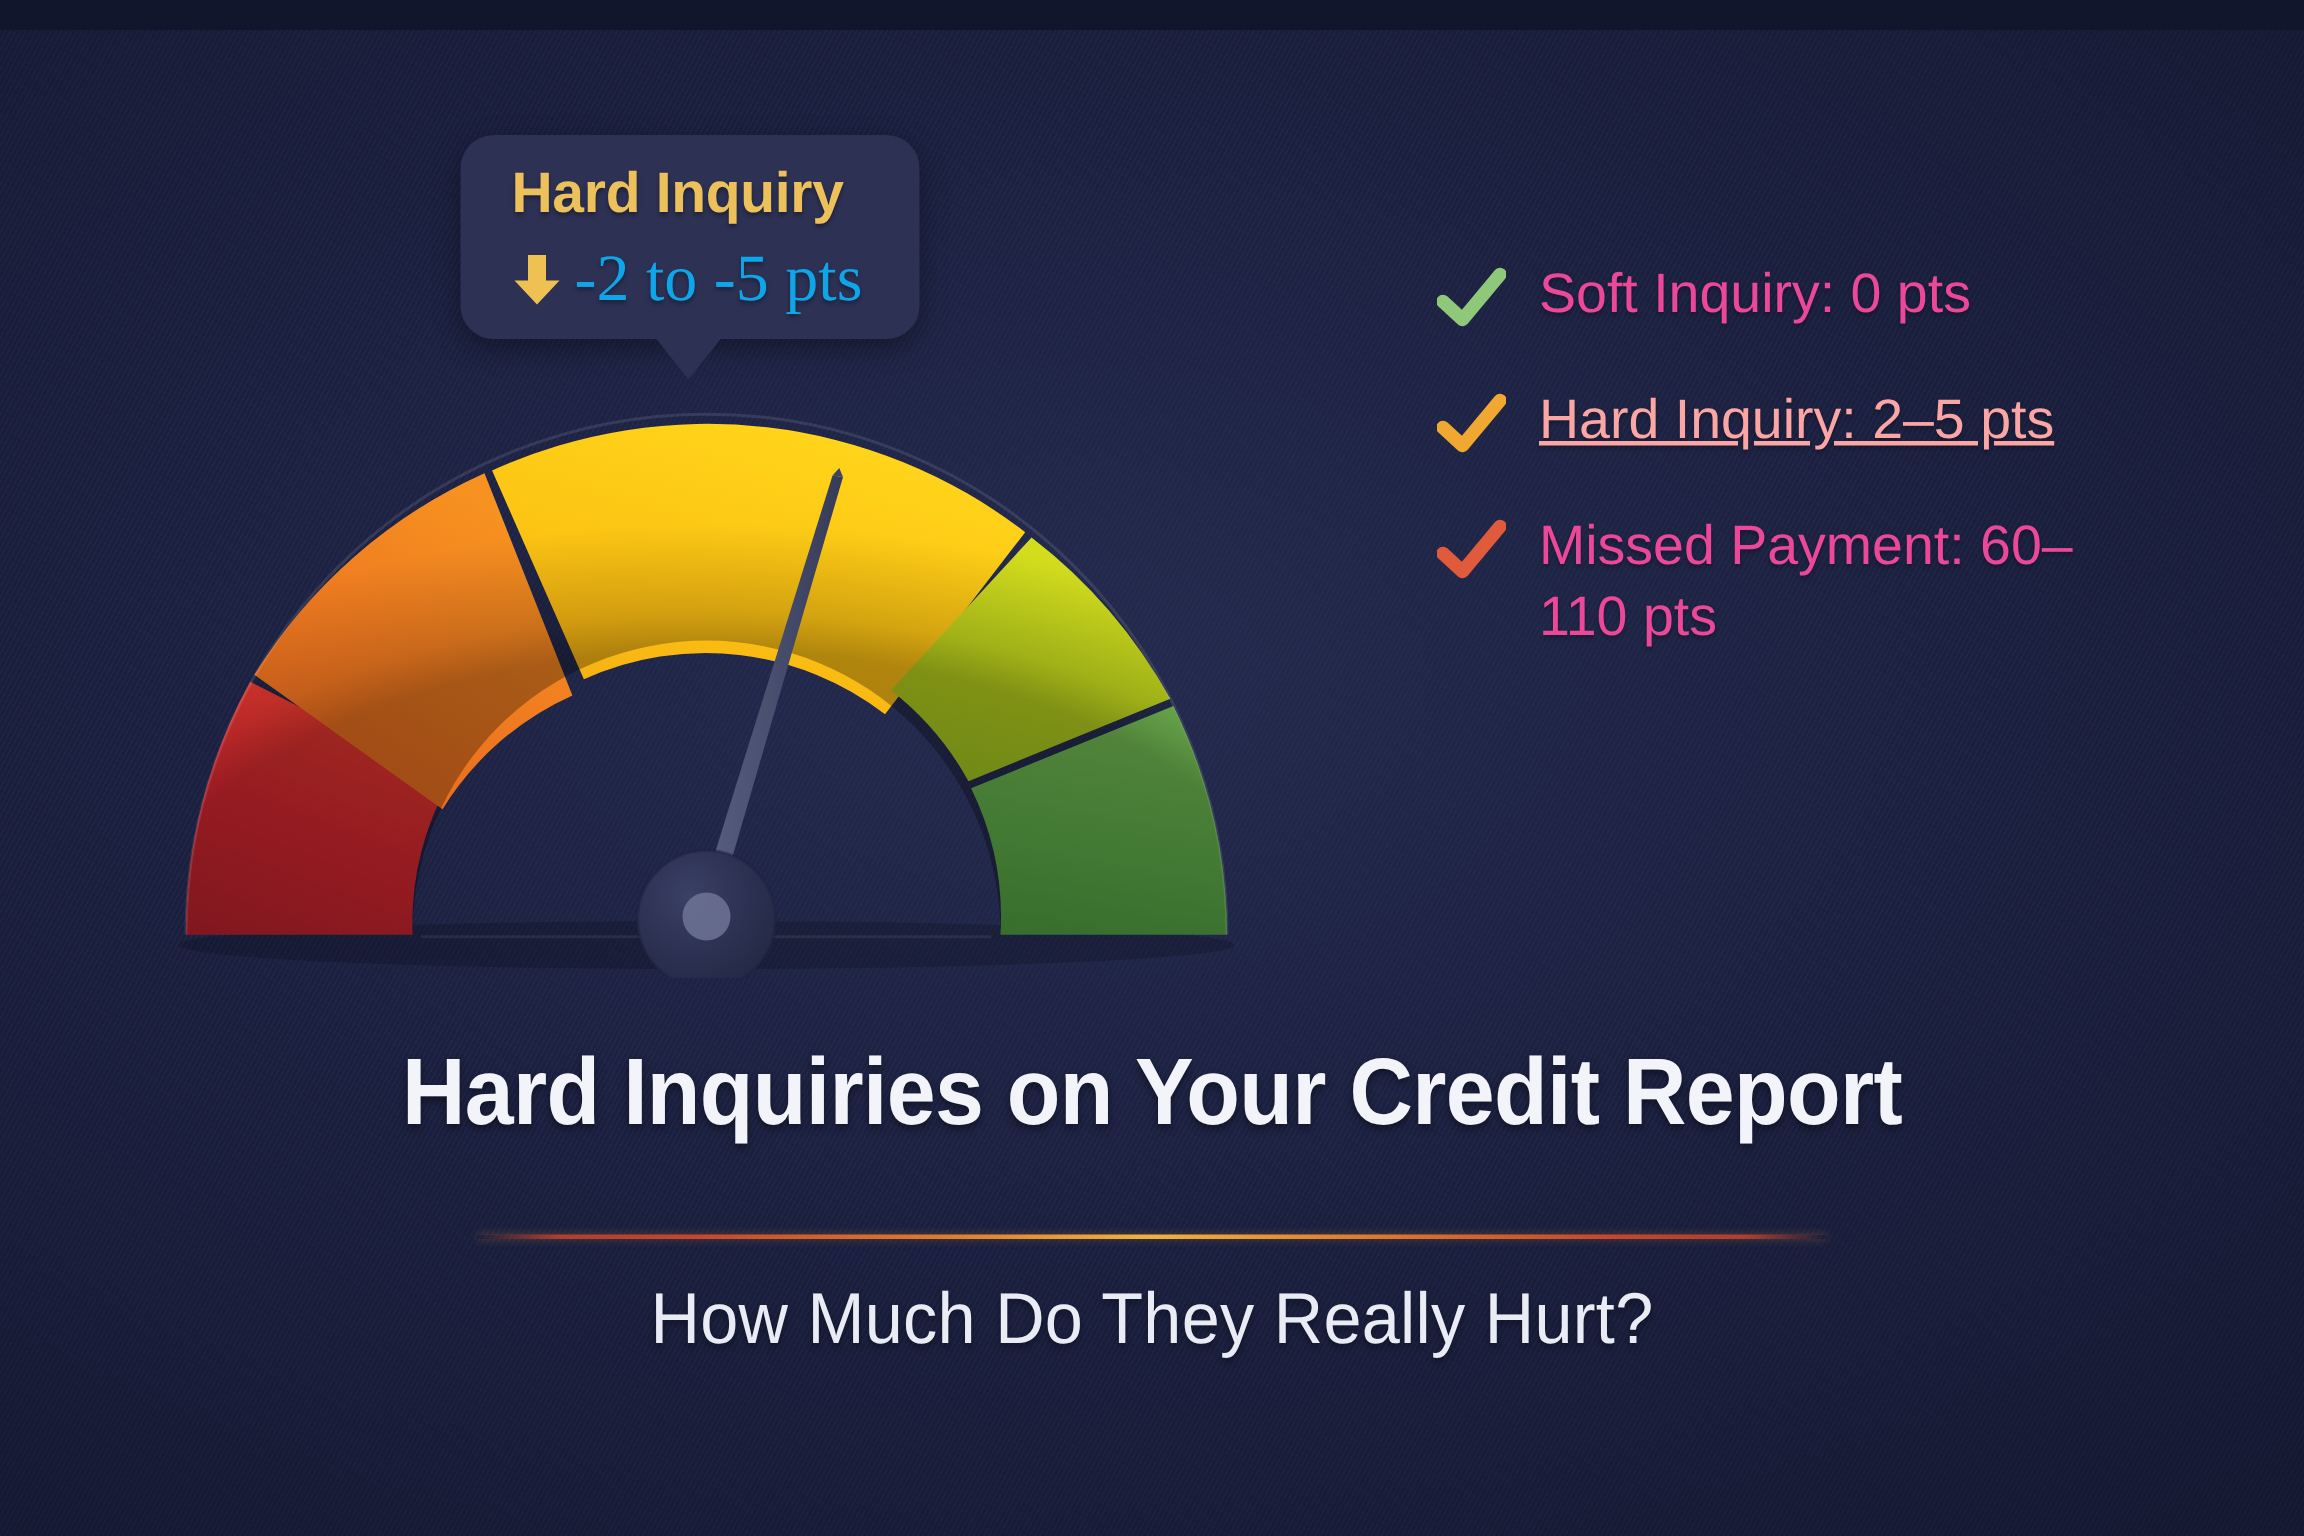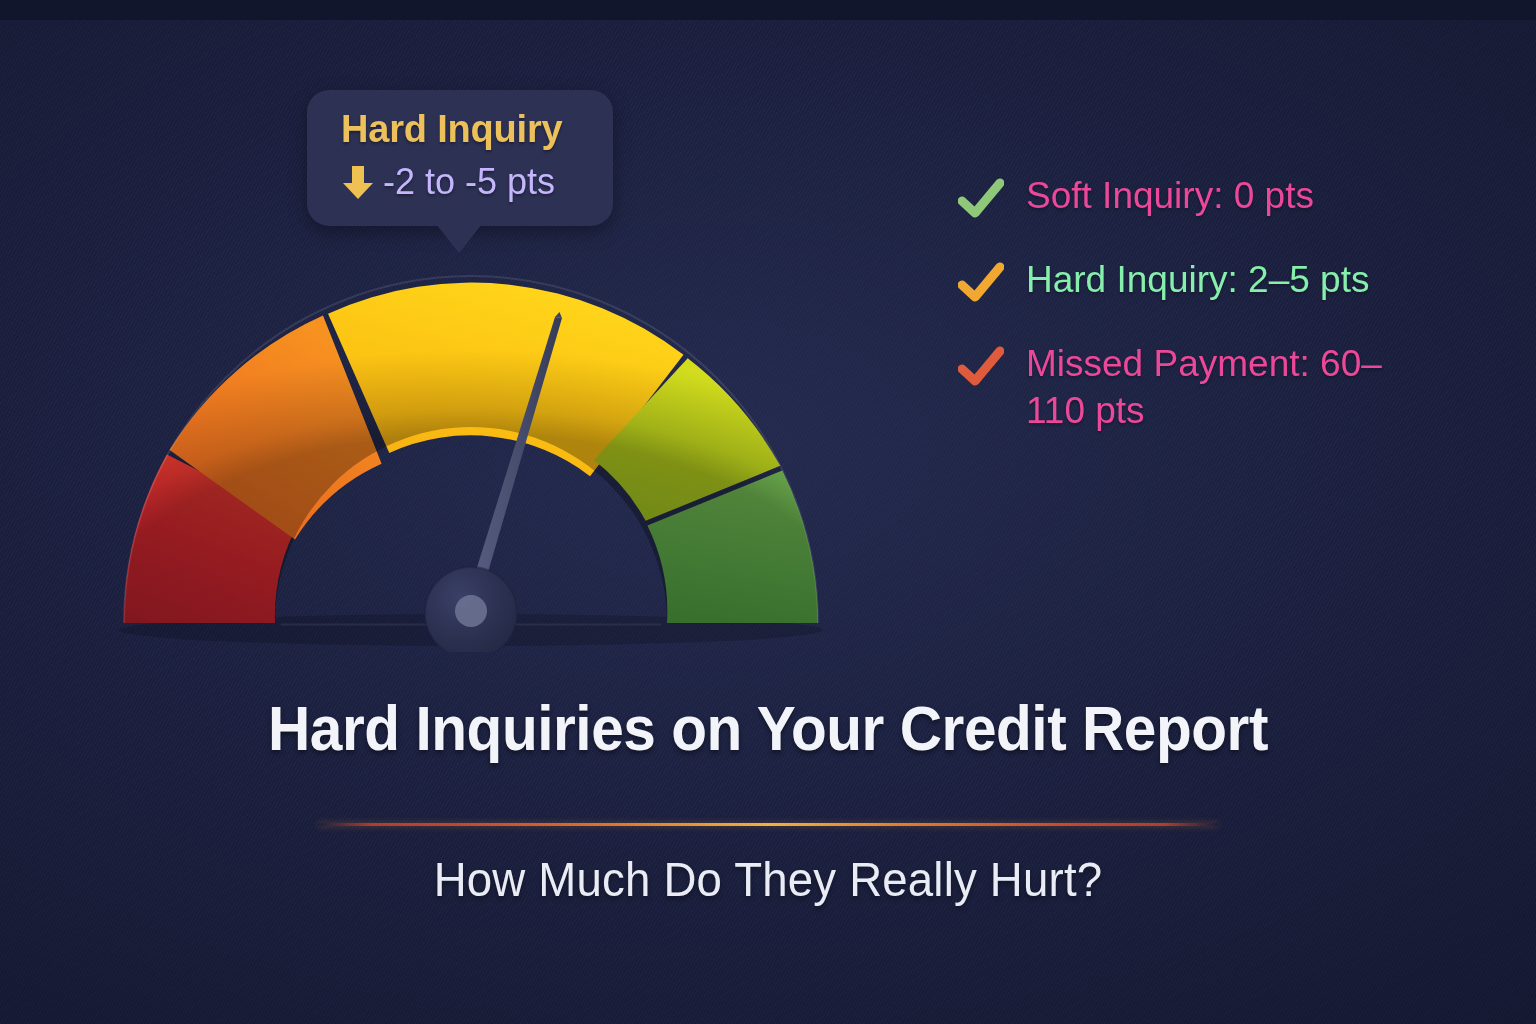--- a/index.html
+++ b/index.html
@@ -84,24 +84,25 @@
     align-items: center;
     margin-top: 16px;
   }
   #callout-arrow {
     width: 34px;
     height: 36px;
     flex: 0 0 auto;
     margin-right: 8px;
   }
   #callout-value {
-    color: #c4b5fd;
-    font-size: 36px;
+    color: #0ea5e9;
+    font-size: 44px;
     line-height: 1;
     text-shadow: 0 2px 3px rgba(0,0,0,0.35);
+    font-family: Liberation Serif, serif;
   }
   #callout-pointer {
     position: absolute;
     left: 129px;
     top: 134px;
     width: 0;
     height: 0;
     border-left: 23px solid transparent;
     border-right: 23px solid transparent;
     border-top: 29px solid #2d3154;
@@ -126,21 +127,21 @@
     margin-top: 6px;
     margin-right: 22px;
   }
   .legend-text {
     font-size: 37px;
     line-height: 1.28;
     color: #ec4899;
     text-shadow: 0 2px 3px rgba(0,0,0,0.30);
     max-width: 390px;
   }
-  .legend-text.accent { color: #86efac; }
+  .legend-text.accent { color: #fca5a5; text-decoration: underline; }
 
   
   #title {
     position: absolute;
     left: 0;
     right: 0;
     top: 672px;
     text-align: center;
     font-size: 63px;
     font-weight: bold;

